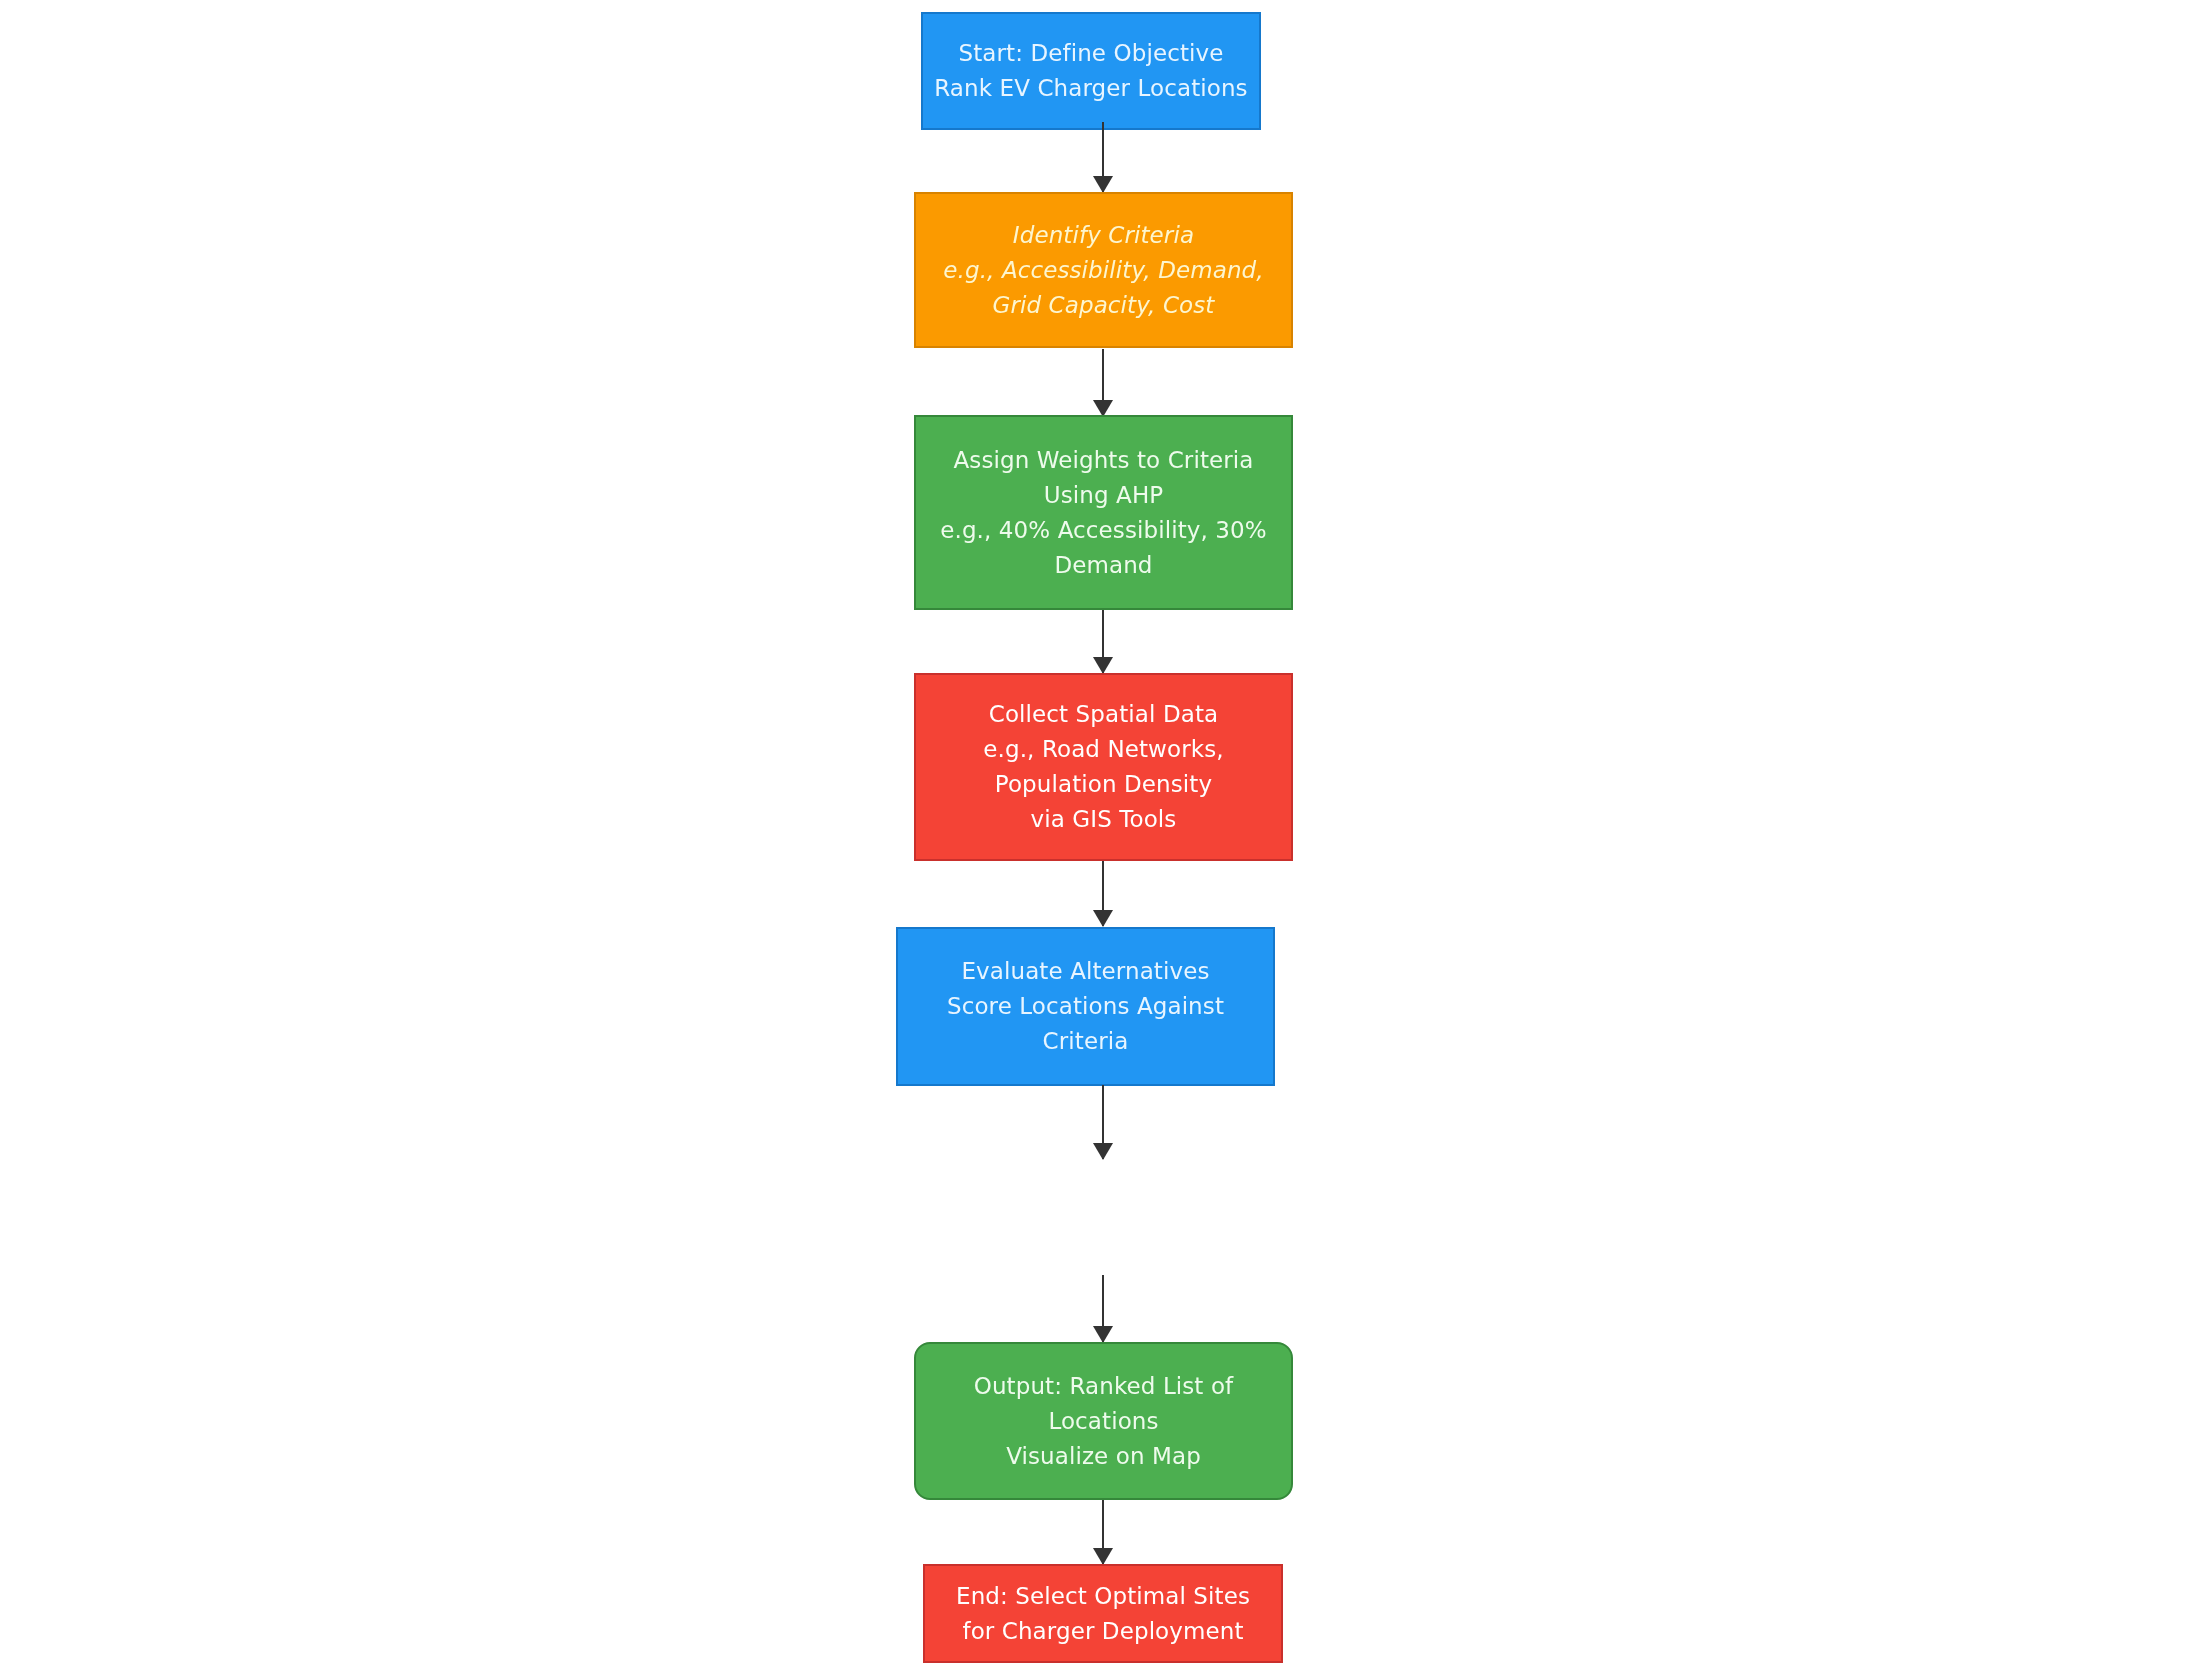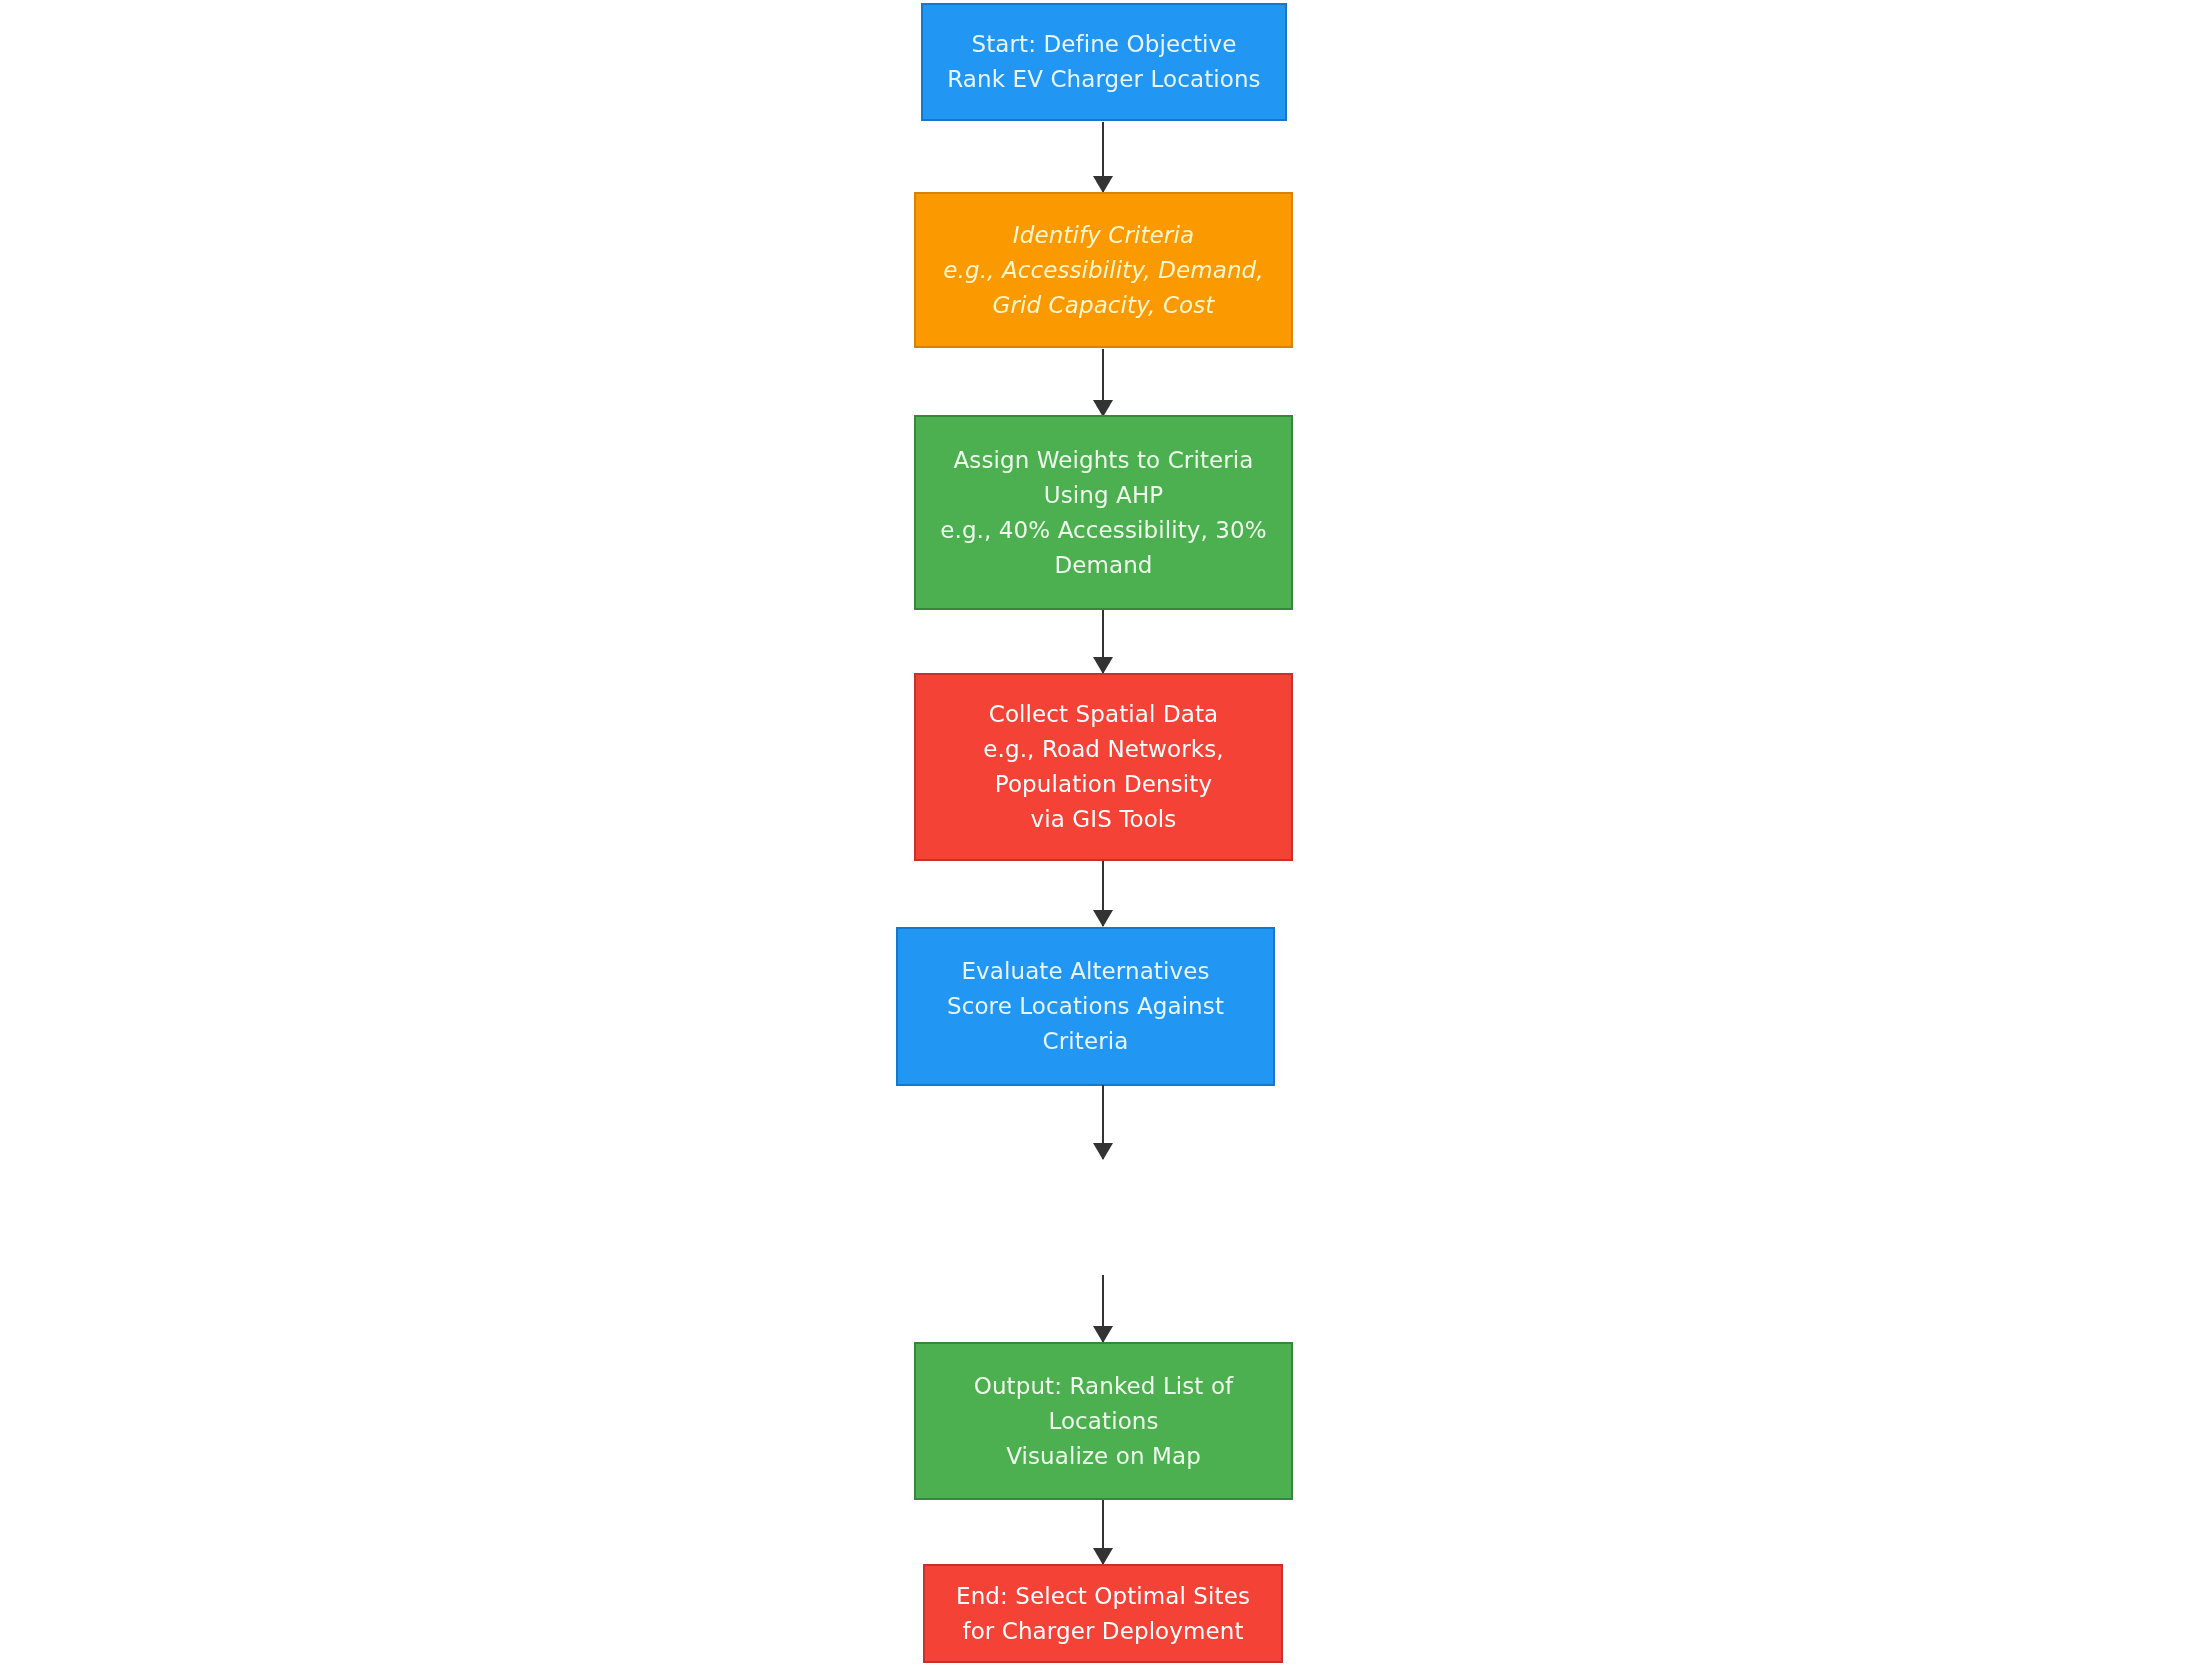--- a/index.html
+++ b/index.html
@@ -76,21 +76,21 @@
     border-left: 10.3px solid transparent;
     border-right: 10.3px solid transparent;
     border-top: 17px solid #333333;
   }
 </style>
 </head>
 <body>
 
 <div id="canvas">
 
-  <div class="node n-blue" style="left:921px; top:3px; width:366px; height:118px;">
+  <div class="node n-blue" style="left:921px; top:12px; width:340px; height:118px;">
     <span class="label">Start: Define Objective
 Rank EV Charger Locations</span>
   </div>
   <div class="edge" style="left:1102px; top:122px; height:70px;">
     <span class="head"></span>
   </div>
 
   <div class="node n-orange" style="left:914px; top:192px; width:379px; height:156px;">
     <span class="label">Identify Criteria
 e.g., Accessibility, Demand,
@@ -126,21 +126,21 @@
 Criteria</span>
   </div>
   <div class="edge" style="left:1102px; top:1085px; height:74px;">
     <span class="head"></span>
   </div>
 
   <div class="edge" style="left:1102px; top:1275px; height:67px;">
     <span class="head"></span>
   </div>
 
-  <div class="node n-green" style="left:914px; top:1342px; width:379px; height:158px;">
+  <div class="node n-green" style="left:914px; top:1342px; width:379px; height:158px;border-radius:16px;">
     <span class="label">Output: Ranked List of
 Locations
 Visualize on Map</span>
   </div>
   <div class="edge" style="left:1102px; top:1500px; height:64px;">
     <span class="head"></span>
   </div>
 
   <div class="node n-red" style="left:923px; top:1564px; width:360px; height:99px;">
     <span class="label">End: Select Optimal Sites

